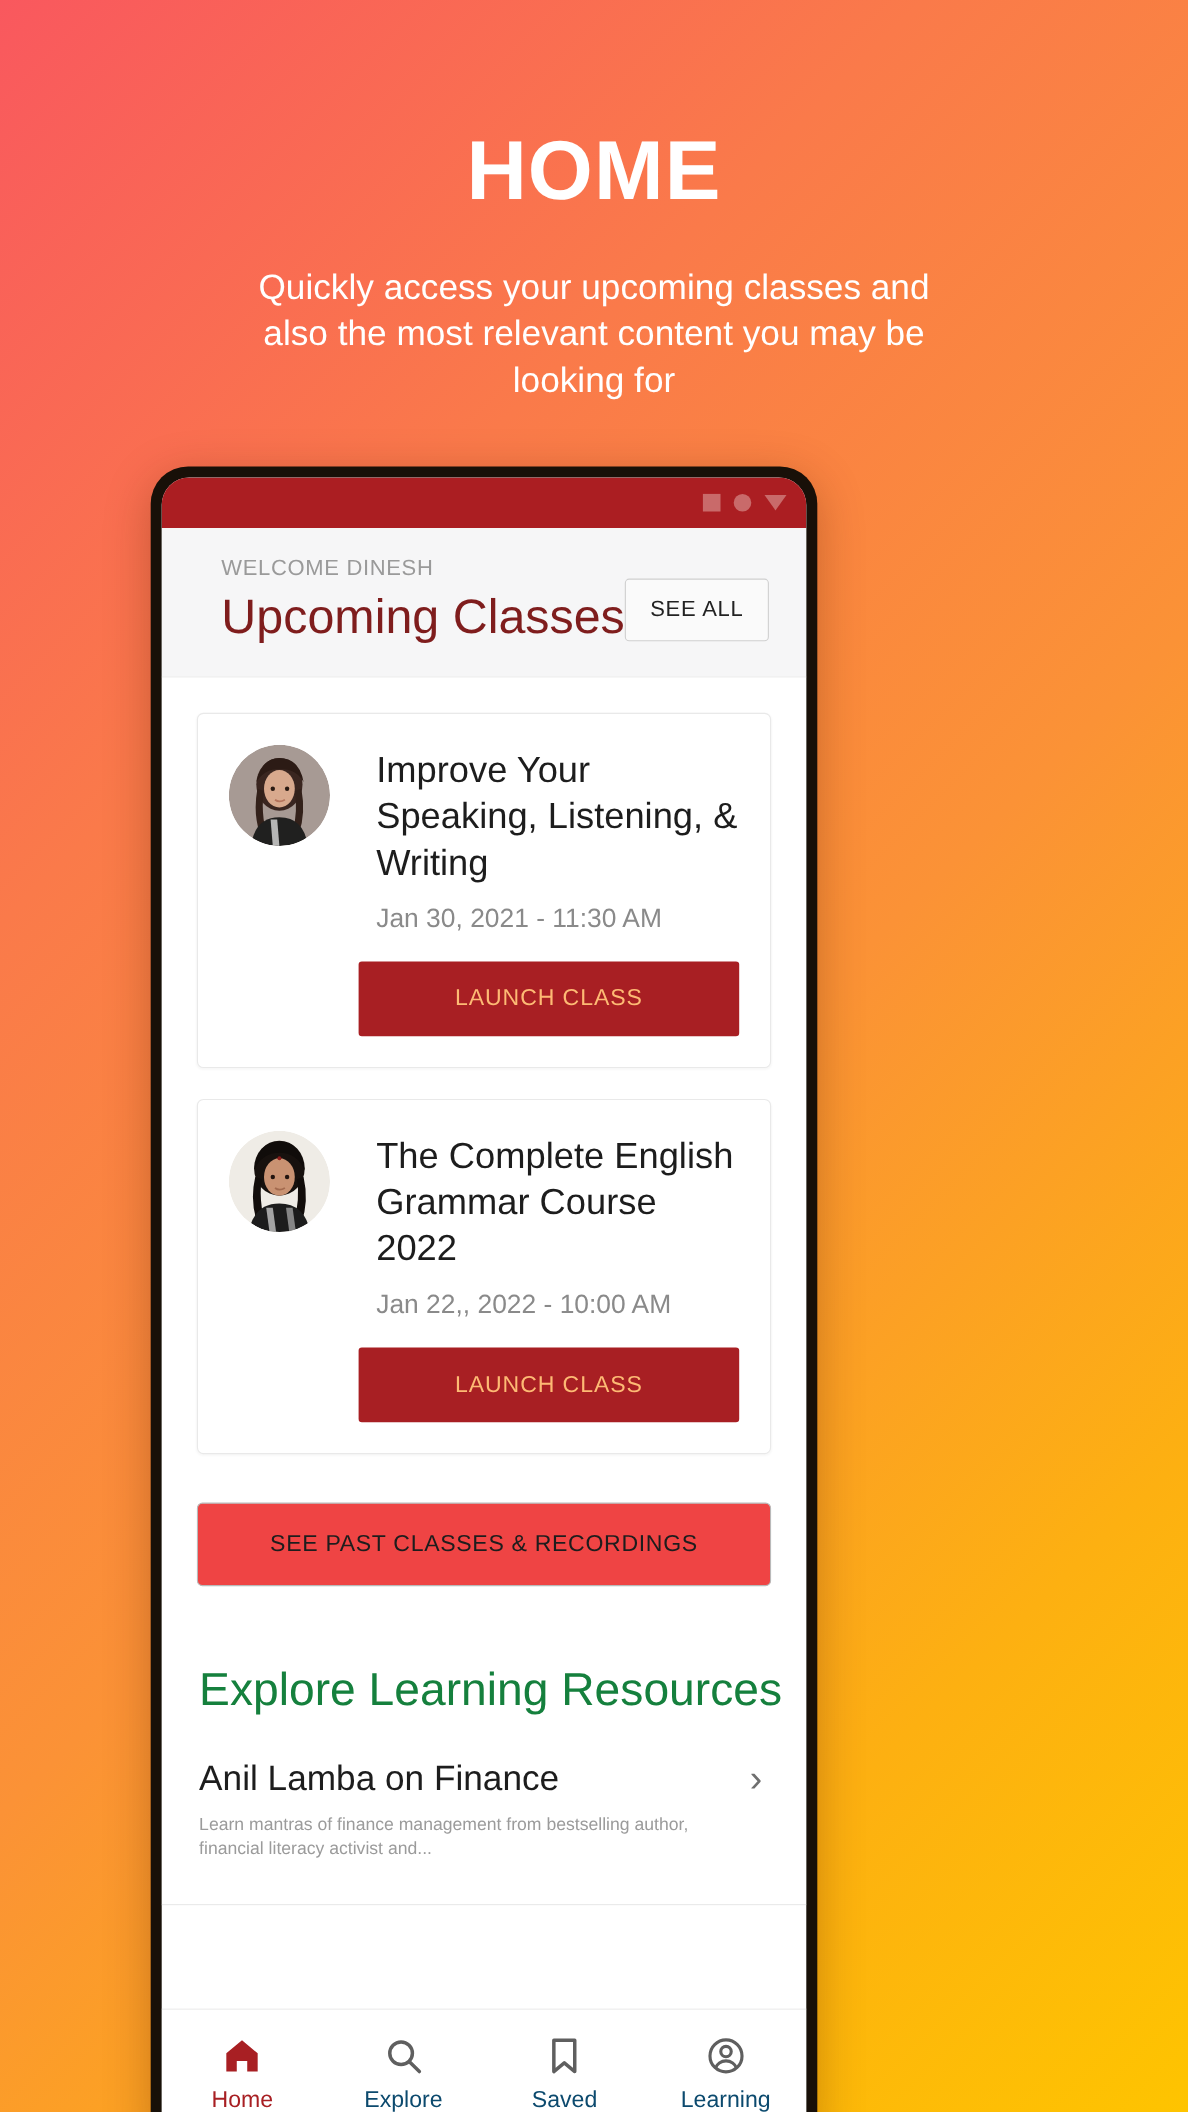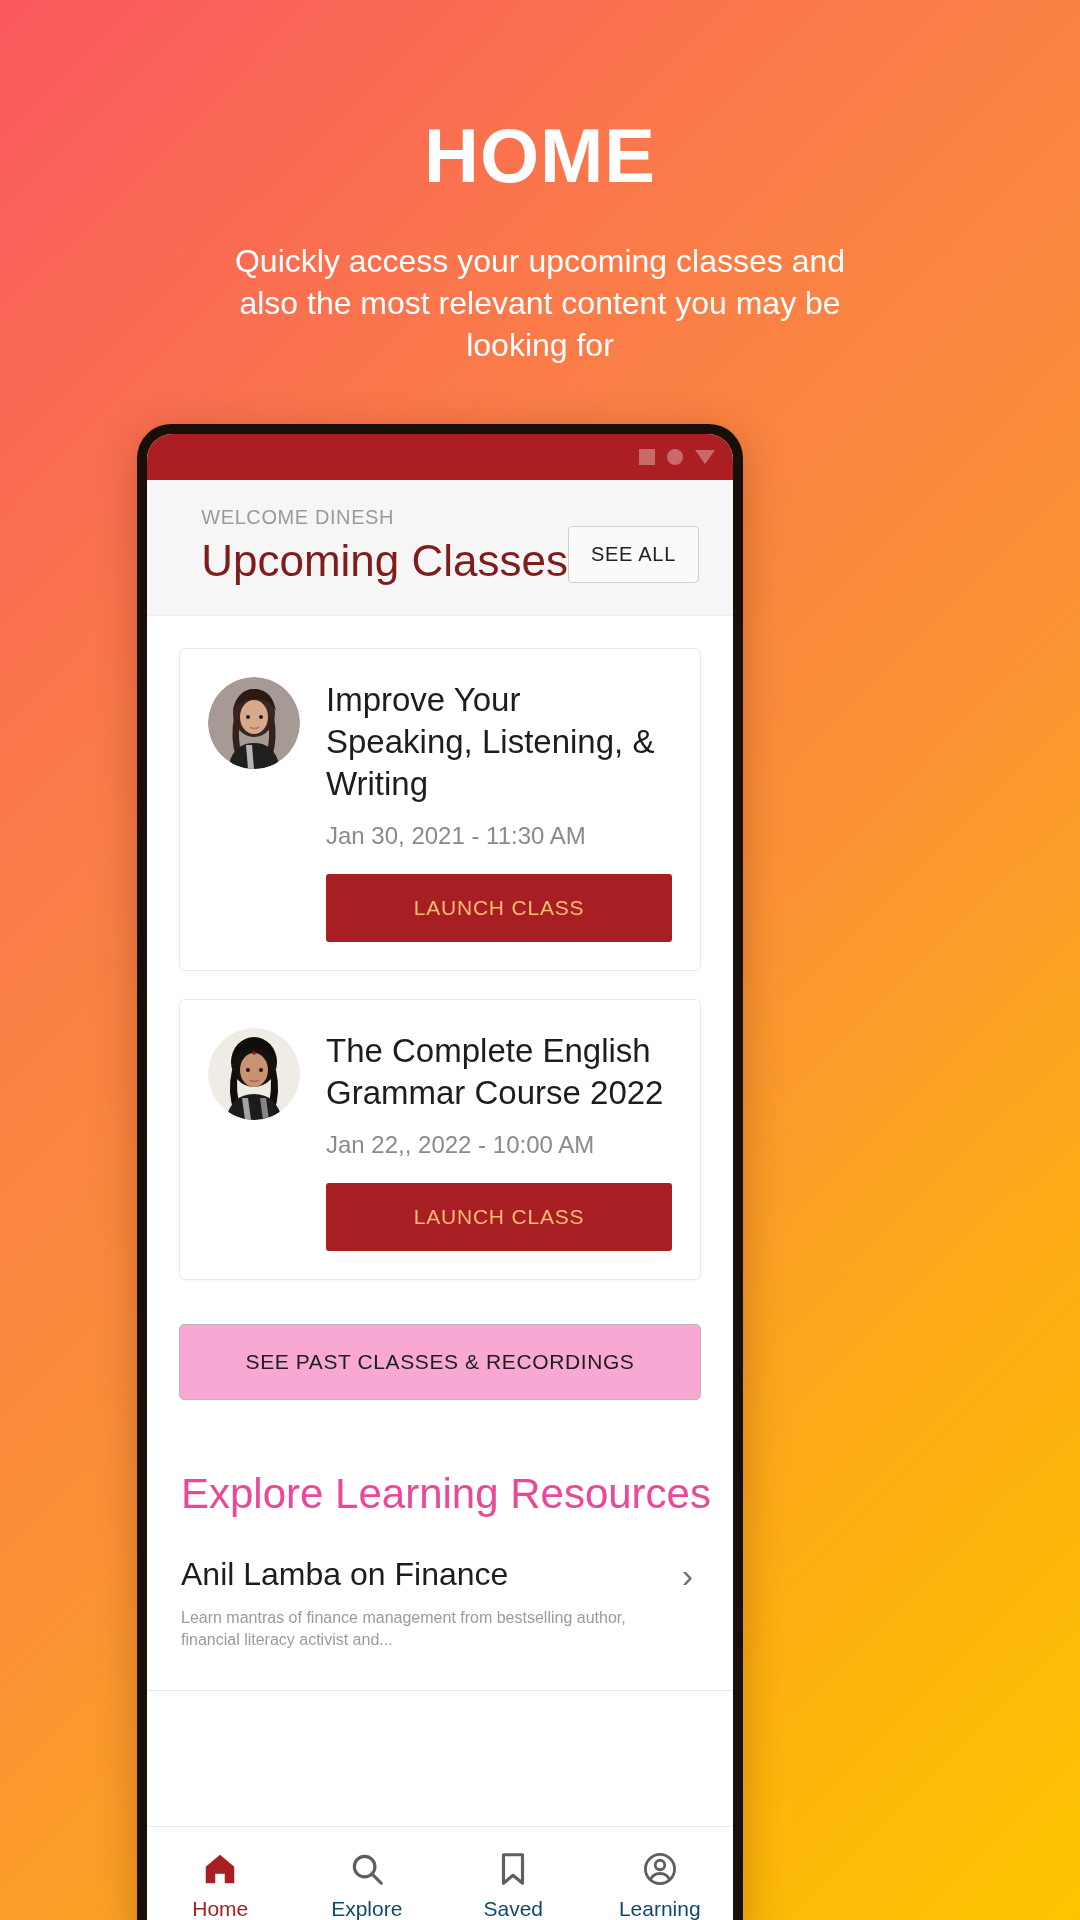--- a/index.html
+++ b/index.html
@@ -107,21 +107,21 @@
   .content { background:#ffffff; padding:20px 0 0 0; }
 
   .class-card {
     margin:12px 32px 0 32px;
     background:#ffffff;
     border:1px solid #e9e9e9;
     border-radius:6px;
     padding:28px 28px 28px 28px;
     box-shadow:0 1px 2px rgba(0,0,0,0.03);
   }
-  .card-top { display:flex; gap:26px; }
+  .card-top { display:flex; gap:42px; }
   .avatar {
     width:92px; height:92px;
     border-radius:50%;
     flex:0 0 92px;
     overflow:hidden;
     position:relative;
   }
   .avatar svg { display:block; width:100%; height:100%; }
   .card-info { flex:1; padding-top:2px; }
   .card-title {
@@ -149,35 +149,35 @@
     padding:22px 0;
     cursor:pointer;
     font-family:"Liberation Sans", sans-serif;
   }
   .launch-wrap { padding-left:118px; }
 
   .past-btn {
     display:block;
     margin:44px 32px 0 32px;
     width:calc(100% - 64px);
-    background:#f9a8d4;
+    background:#ef4444;
     border:1px solid #b9b9b9;
     border-radius:5px;
     color:#1d1d1d;
     font-size:21px;
     letter-spacing:0.6px;
     padding:25px 0;
     cursor:pointer;
     font-family:"Liberation Sans", sans-serif;
   }
 
   .explore-title {
     margin:70px 0 0 34px;
     font-size:42px;
-    color:#ec4899;
+    color:#15803d;
     font-weight:400;
   }
 
   .resource {
     margin:38px 34px 0 34px;
     display:flex;
     align-items:flex-start;
     gap:16px;
   }
   .resource-text { flex:1; }

